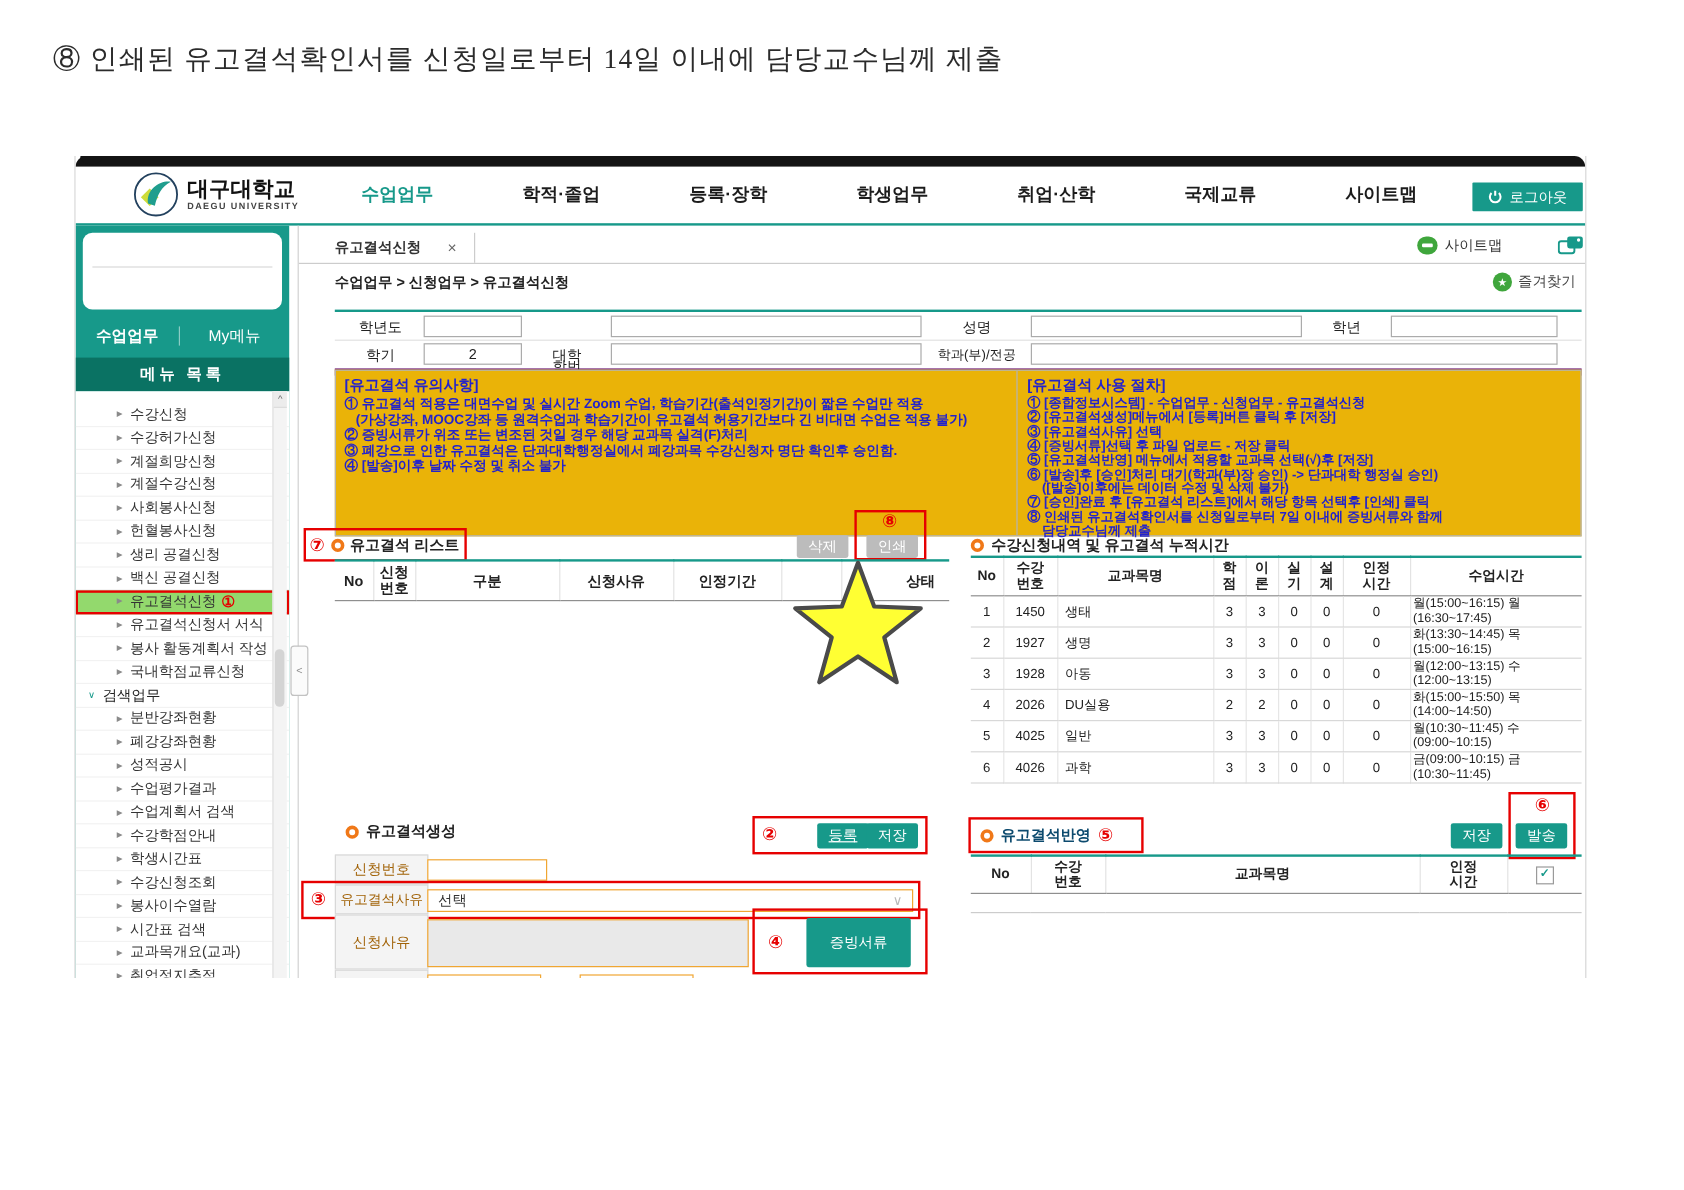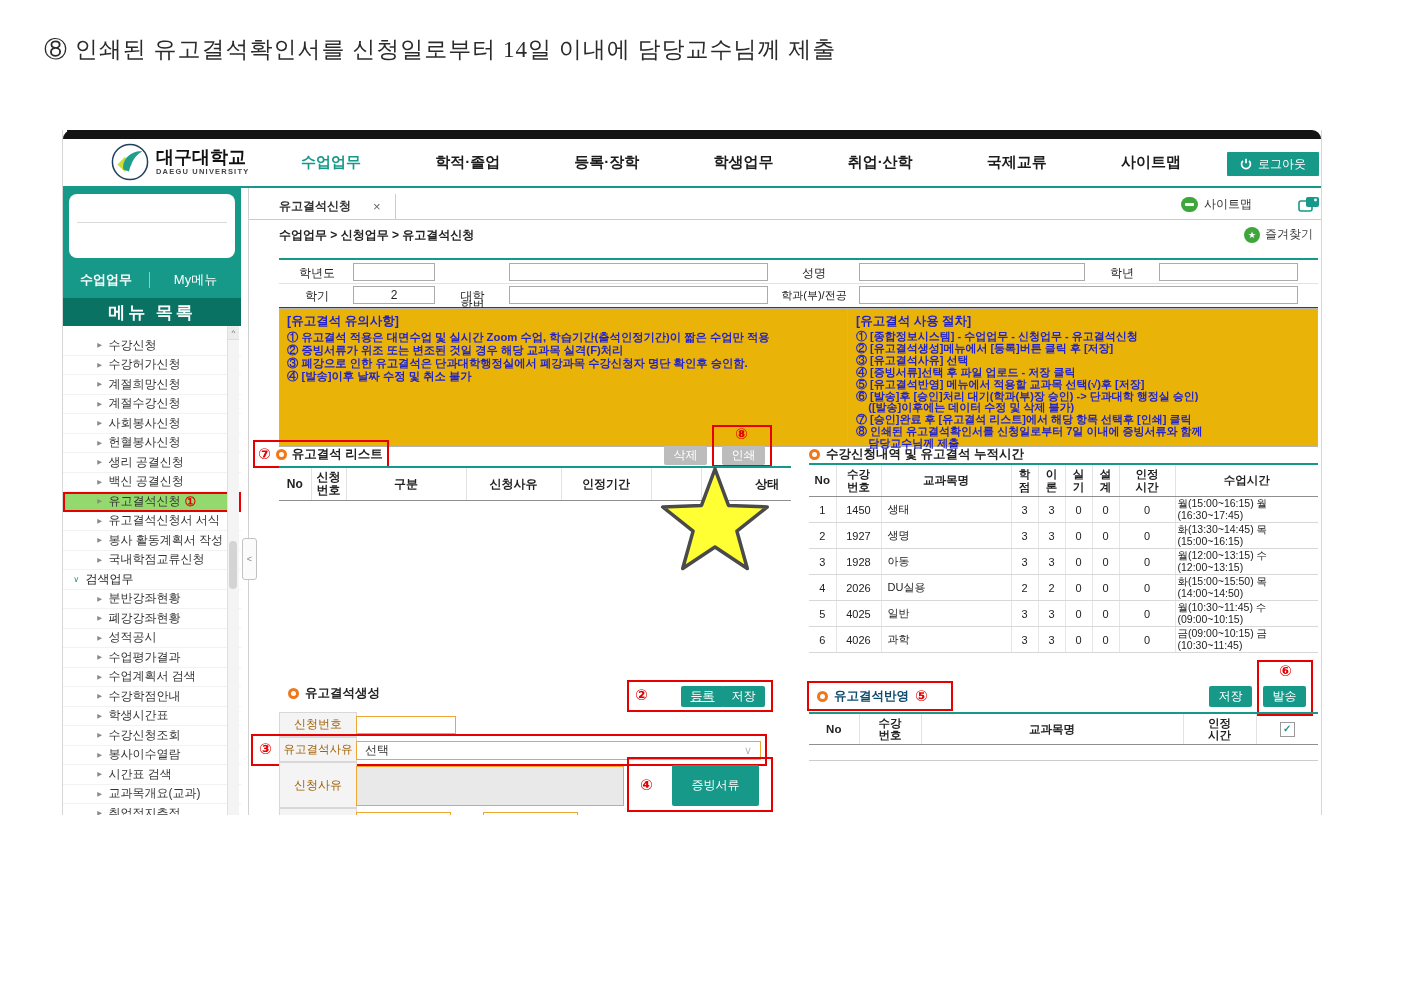--- a/index.html
+++ b/index.html
@@ -19,21 +19,21 @@
   .nav-item.active{color:#17998a;}
   .logout-btn{position:absolute;right:2px;top:13px;width:92px;height:24px;background:#17998a;color:#fff;font-size:12px;display:flex;align-items:center;justify-content:center;gap:6px;border-radius:1px;}
   
   .sidebar{position:absolute;left:0;top:58px;width:178px;bottom:0;background:#17998a;}
   .profile-box{position:absolute;left:6px;top:6px;width:166px;height:64px;background:#fff;border-radius:8px;}
   .profile-box::after{content:"";position:absolute;left:8px;right:8px;top:28px;height:1px;background:#d9d9d9;}
   .side-tabs{position:absolute;left:0;top:77px;width:100%;height:30px;display:flex;align-items:center;}
   .side-tab-main{width:86px;text-align:center;color:#fff;font-size:13px;font-weight:bold;}
   .side-tab-div{width:1px;height:16px;background:rgba(255,255,255,.5);}
   .side-tab-my{flex:1;text-align:center;color:#ffffff;font-size:13px;}
-  .menu-head{position:absolute;left:0;top:110px;width:100%;height:28px;background:#0a7263;color:#fff;font-size:17px;font-weight:bold;display:flex;align-items:center;justify-content:center;letter-spacing:3px;}
+  .menu-head{position:absolute;left:0;top:110px;width:100%;height:28px;background:#0a7263;color:#fff;font-size:13px;font-weight:bold;display:flex;align-items:center;justify-content:center;letter-spacing:3px;}
   .menu-panel{position:absolute;left:0;top:138px;right:0;bottom:0;background:#fff;overflow:hidden;padding-top:10px;box-sizing:border-box;}
   .menu-item{height:19.5px;display:flex;align-items:center;font-size:12px;color:#333;padding-left:34px;position:relative;border-bottom:1px solid #f2f2f2;box-sizing:border-box;}
   .menu-item .arrow{color:#8a8a8a;font-size:7px;margin-right:6px;transform:scale(.9);}
   .menu-item.group{padding-left:10px;color:#222;}
   .menu-item.group .arrow{color:#17998a;font-size:9px;}
   .menu-item.active{background:#93d96d;outline:2px solid #e60000;outline-offset:-2px;}
   .mi-badge{color:#e60000;font-weight:bold;font-size:13px;margin-left:4px;}
   .mi-badge:empty{display:none;}
   .menu-scroll{position:absolute;right:2px;top:138px;width:11px;bottom:0;background:#f4f4f4;border-left:1px solid #e0e0e0;}
   .menu-scroll .up{height:13px;background:#ececec;border-bottom:1px solid #ddd;font-size:8px;color:#666;text-align:center;line-height:13px;}
@@ -358,20 +358,21 @@
       <div class="flabel" style="left:492px;top:28px;width:86px;font-size:11px;">학과(부)/전공</div>
       <div class="finput" style="left:580px;top:26px;width:437px;"></div>
     </div>
 
     <div class="notice">
       <div class="notice-left nl">
         <div class="notice-title">[유고결석 유의사항]</div>
         <div>
 
         <div class="notice-line">① 유고결석 적용은 대면수업 및 실시간 Zoom 수업, 학습기간(출석인정기간)이 짧은 수업만 적용</div>
+            <div class="notice-line">   (가상강좌, MOOC강좌 등 원격수업과 학습기간이 유고결석 허용기간보다 긴 비대면 수업은 적용 불가)</div>
             <div class="notice-line">② 증빙서류가 위조 또는 변조된 것일 경우 해당 교과목 실격(F)처리</div>
             <div class="notice-line">③ 폐강으로 인한 유고결석은 단과대학행정실에서 폐강과목 수강신청자 명단 확인후 승인함.</div>
             <div class="notice-line">④ [발송]이후 날짜 수정 및 취소 불가</div>
           </div>
       </div>
       <div class="notice-right nr">
         <div class="notice-title">[유고결석 사용 절차]</div>
         <div>
 
         <div class="notice-line">① [종합정보시스템] - 수업업무 - 신청업무 - 유고결석신청</div>

